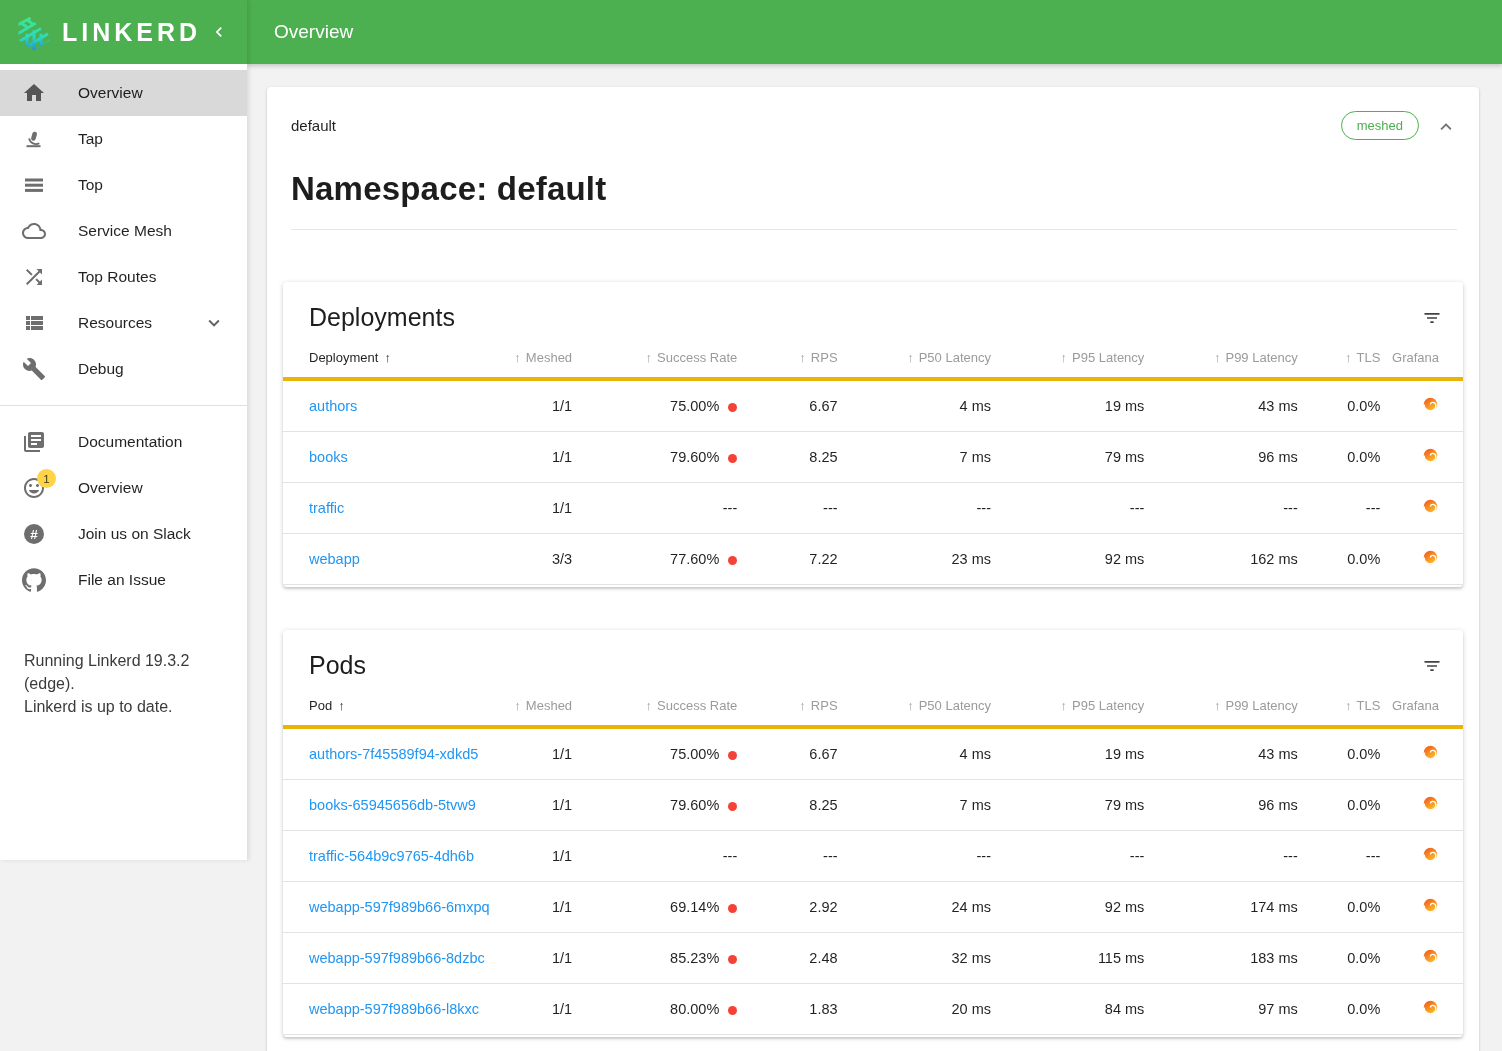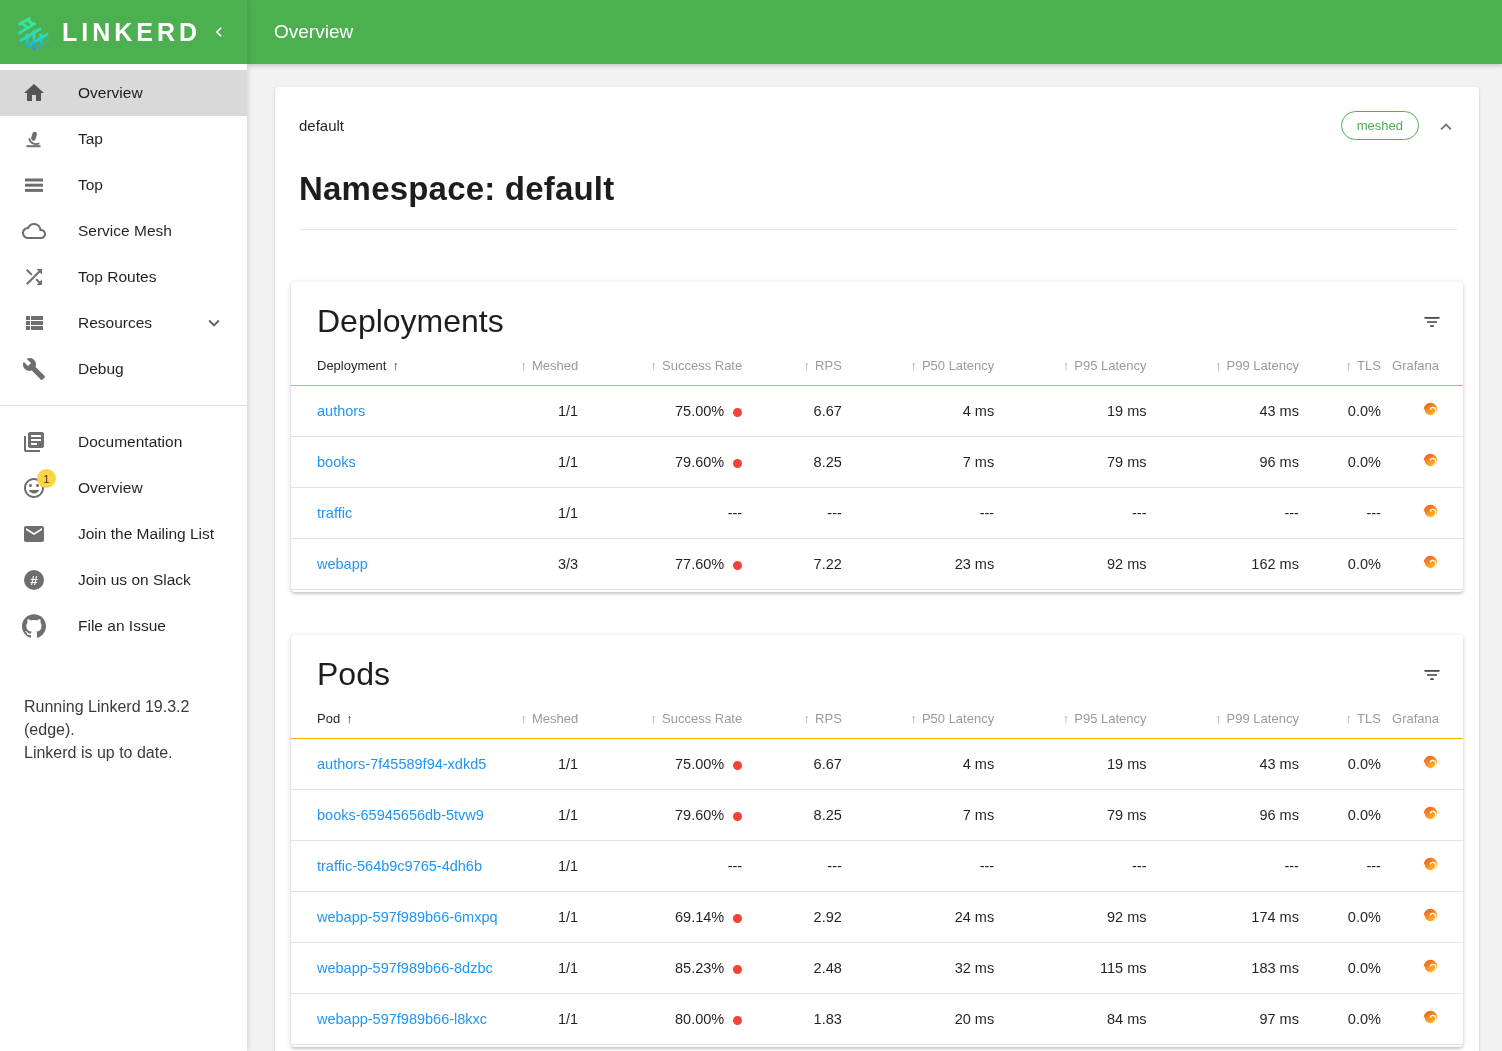--- a/index.html
+++ b/index.html
@@ -6,21 +6,21 @@
   html,body { margin:0; padding:0; }
   body {
     width:1502px; height:1051px; overflow:hidden;
     font-family:"Liberation Sans", sans-serif;
     background:#f2f2f2; display:flex;
     color:rgba(0,0,0,0.87);
   }
   
   .sidebar{
     flex:0 0 247px; width:247px; background:#fff; display:flex; flex-direction:column;
-    box-shadow:2px 0 4px rgba(0,0,0,0.10); z-index:3; height:1051px;
+    box-shadow:2px 0 4px rgba(0,0,0,0.10); z-index:3; height:860px;
   }
   .sidebar-header{
     height:64px; background:var(--green,#4caf50); display:flex; align-items:center;
     padding:0 10px 0 13px; flex:0 0 64px;
   }
   .logo svg{ width:42px; height:42px; display:block; }
   .logo-text{ color:#fff; font-size:25px; font-weight:600; letter-spacing:4px; margin-left:7px; }
   .collapse-chevron{ margin-left:auto; margin-right:8px; color:#fff; display:flex; cursor:pointer; }
   .collapse-chevron svg{ width:20px; height:20px; fill:#fff; }
   .nav{ list-style:none; margin:6px 0; padding:0; }
@@ -39,21 +39,21 @@
   }
   .nav-divider{ border-top:1px solid #e0e0e0; margin:7px 0; }
   .sidebar-footer{ margin-top:40px; padding:0 28px 0 24px; font-size:16px; color:#3b3b3b; line-height:1.45; }
   
   .main{ flex:1; display:flex; flex-direction:column; min-width:0; }
   .appbar{
     height:64px; flex:0 0 64px; background:var(--green,#4caf50); color:#fff;
     display:flex; align-items:center; padding-left:27px; font-size:19px;
     box-shadow:0 2px 4px rgba(0,0,0,0.18); z-index:2;
   }
-  .content{ flex:1; padding:23px 23px 0 28px; overflow:hidden; }
+  .content{ flex:1; padding:23px 23px 0 20px; overflow:hidden; }
   .outer-card{
     background:#fff; border-radius:4px; min-height:100%;
     box-shadow:0 1px 3px rgba(0,0,0,0.14), 0 1px 2px rgba(0,0,0,0.12);
     padding:0 0 30px;
   }
   .card-header-row{ display:flex; align-items:center; padding:24px 22px 0 24px; }
   .ns-name{ font-size:15px; }
   .spacer{ flex:1; }
   .badge-meshed{
     border:1px solid var(--green,#4caf50); color:var(--green,#4caf50);
@@ -64,27 +64,27 @@
   h1.page-title{ font-size:33px; font-weight:700; color:#1d1d1d; margin:30px 24px 0; letter-spacing:0.2px; }
   .h-divider{ height:1px; background:#e6e6e6; margin:21px 22px 0 24px; }
   
   .table-card{
     margin:52px 16px 0; background:#fff; border-radius:4px;
     box-shadow:0 1px 5px rgba(0,0,0,0.18), 0 2px 2px rgba(0,0,0,0.10);
     padding-bottom:2px;
   }
   .table-card + .table-card{ margin-top:43px; }
   .card-head{ display:flex; align-items:center; justify-content:space-between; padding:21px 21px 4px 26px; }
-  .card-title{ font-size:32px; font-weight:400; color:#1d1d1d; }
+  .card-title{ font-size:25px; font-weight:400; color:#1d1d1d; }
   .filter-icon{ display:flex; color:#424242; cursor:pointer; }
   .filter-icon svg{ width:20px; height:20px; fill:currentColor; }
   table.metrics{ width:100%; border-collapse:collapse; table-layout:fixed; }
   .metrics th{
     font-size:13px; font-weight:400; color:#9b9b9b; text-align:right;
-    padding:14px 0 12px; border-bottom:1px solid #eab308; white-space:nowrap; overflow:visible;
+    padding:14px 0 12px; border-bottom:4px solid #eab308; white-space:nowrap; overflow:visible;
   }
   .metrics th.col-name{ text-align:left; padding-left:26px; color:rgba(0,0,0,0.87); cursor:pointer; }
   .metrics th .arr{ font-size:13px; margin-right:5px; }
   .metrics th.col-name .arr{ margin:0 0 0 6px; color:#1d1d1d; font-weight:bold; }
   .metrics th.sortable{ cursor:pointer; }
   .metrics td{
     font-size:14.5px; color:rgba(0,0,0,0.87); text-align:right;
     padding:15px 0; border-bottom:1px solid #e3e3e3; white-space:nowrap;
   }
   .metrics td.col-name{ text-align:left; padding-left:26px; }
@@ -206,28 +206,20 @@
         <span class="nav-label">Documentation</span>
       </li>
       <li class="nav-item">
         <span class="nav-icon">
           <svg viewBox="0 0 24 24">
             <path d="M11.99 2C6.47 2 2 6.48 2 12s4.47 10 9.99 10C17.52 22 22 17.52 22 12S17.52 2 11.99 2zM12 20c-4.42 0-8-3.58-8-8s3.58-8 8-8 8 3.58 8 8-3.58 8-8 8zm3.5-9c.83 0 1.5-.67 1.5-1.5S16.33 8 15.5 8 14 8.67 14 9.5s.67 1.5 1.5 1.5zm-7 0c.83 0 1.5-.67 1.5-1.5S9.33 8 8.5 8 7 8.67 7 9.5 7.67 11 8.5 11zm3.5 6.5c2.33 0 4.31-1.46 5.11-3.5H6.89c.8 2.04 2.78 3.5 5.11 3.5z"></path>
           </svg>
           <span class="nav-badge">1</span>
         </span>
         <span class="nav-label">Overview</span>
-      </li>
-      <li class="nav-item">
-        <span class="nav-icon">
-          <svg viewBox="0 0 24 24">
-            <path d="M20 4H4c-1.1 0-1.99.9-1.99 2L2 18c0 1.1.9 2 2 2h16c1.1 0 2-.9 2-2V6c0-1.1-.9-2-2-2zm0 4l-8 5-8-5V6l8 5 8-5v2z"></path>
-          </svg>
-        </span>
-        <span class="nav-label">Join the Mailing List</span>
       </li>
       <li class="nav-item">
         <span class="nav-icon">
           <svg viewBox="0 0 24 24">
             <circle cx="12" cy="12" r="10"></circle>
             <text x="12" y="16.6" text-anchor="middle" font-size="13.5" font-weight="bold" fill="#fff" font-family="Liberation Sans, sans-serif">#</text>
           </svg>
         </span>
         <span class="nav-label">Join us on Slack</span>
       </li>

